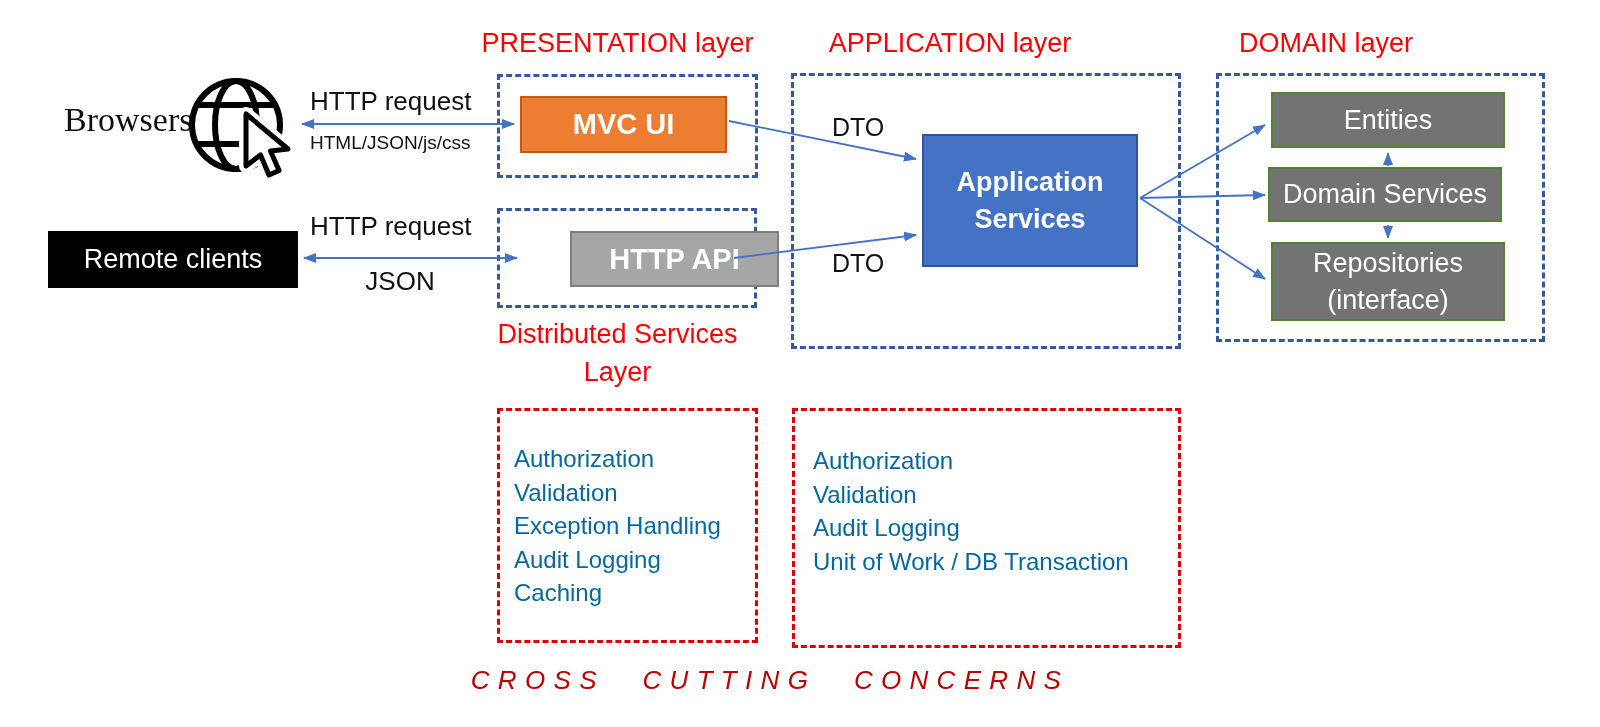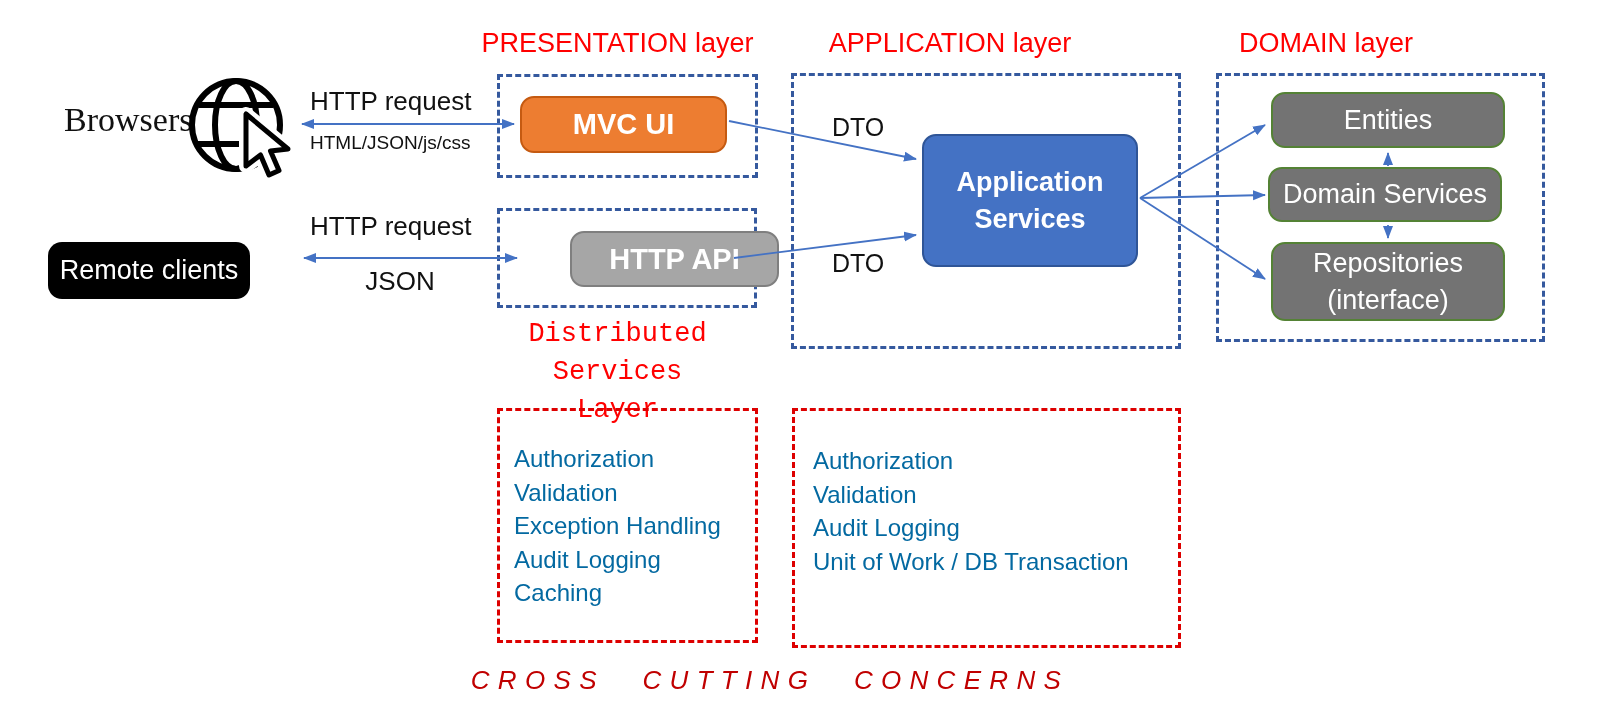--- a/index.html
+++ b/index.html
@@ -3,27 +3,27 @@
 <meta charset="utf-8">
 <style>
   html,body{margin:0;padding:0;background:#fff;}
   #canvas{
     position:relative;width:1600px;height:727px;background:#ffffff;overflow:hidden;
     font-family:"Liberation Sans", sans-serif;
   }
   .abs{position:absolute;}
   
   .layer-title{color:#FF0000;font-size:27px;text-align:center;white-space:nowrap;}
-  .distributed-title{color:#FF0000;font-size:27px;text-align:center;line-height:38px;font-family:Liberation Mono, monospace;}
+  .distributed-title{color:#FF0000;font-size:27px;text-align:center;line-height:38px;}
   .crosscut{color:#C00000;font-size:26px;font-style:italic;letter-spacing:0.32em;word-spacing:0.85em;text-align:center;white-space:nowrap;}
   
   .dash-blue{border:3px dashed #35599E;box-sizing:border-box;background:transparent;}
   .dash-red{border:3px dashed #DD0000;box-sizing:border-box;background:transparent;}
   
-  .node{display:flex;align-items:center;justify-content:center;box-sizing:border-box;text-align:center;color:#fff;border-radius:14px;}
+  .node{display:flex;align-items:center;justify-content:center;box-sizing:border-box;text-align:center;color:#fff;}
   .node-orange{background:#ED7D31;border:2px solid #C55A11;font-weight:bold;font-size:29px;}
   .node-gray{background:#A6A6A6;border:2px solid #7F7F7F;font-weight:bold;font-size:29px;}
   .node-blue{background:#4472C4;border:2px solid #2F5597;font-weight:bold;font-size:27px;line-height:37px;}
   .node-green{background:#737373;border:2px solid #548235;font-size:27px;line-height:37px;}
   .node-black{background:#000000;color:#ffffff;font-size:27px;display:flex;align-items:center;justify-content:center;}
   
   .lbl{color:#111111;white-space:nowrap;}
   .lbl-big{font-size:26px;}
   .lbl-small{font-size:19px;}
   .lbl-dto{font-size:25px;}
@@ -53,21 +53,21 @@
       <ellipse cx="50" cy="51" rx="21" ry="44"></ellipse>
       <line x1="13" y1="31" x2="87" y2="31"></line>
       <line x1="10" y1="70" x2="90" y2="70"></line>
     </g>
     <g>
       <path d="M60 40 L60 92 L74.5 81 L83 101 L93 96.5 L84.5 77 L102 75 Z" fill="#ffffff" stroke="#ffffff" stroke-width="14" stroke-linejoin="round"></path>
       <path d="M60 40 L60 92 L74.5 81 L83 101 L93 96.5 L84.5 77 L102 75 Z" fill="#ffffff" stroke="#000000" stroke-width="5" stroke-linejoin="round"></path>
     </g>
   </svg>
 
-  <div class="abs node node-black" style="left:48px;top:242px;width:202px;height:57px;">Remote clients</div>
+  <div class="abs node node-black" style="left:48px;top:231px;width:250px;height:57px;">Remote clients</div>
 
   <div class="abs lbl lbl-big" style="left:310px;top:86px;width:140px;text-align:center;">HTTP request</div>
   <div class="abs lbl lbl-small" style="left:310px;top:132px;width:140px;text-align:center;">HTML/JSON/js/css</div>
   <div class="abs lbl lbl-big" style="left:310px;top:211px;width:140px;text-align:center;">HTTP request</div>
   <div class="abs lbl lbl-big" style="left:330px;top:266px;width:140px;text-align:center;">JSON</div>
   <div class="abs lbl lbl-dto" style="left:832px;top:113px;">DTO</div>
   <div class="abs lbl lbl-dto" style="left:832px;top:249px;">DTO</div>
 
   <div class="abs node node-orange" style="left:520px;top:96px;width:207px;height:57px;">MVC UI</div>
   <div class="abs node node-gray" style="left:523px;top:231px;width:209px;height:56px;margin-left:47px;">HTTP API</div>

